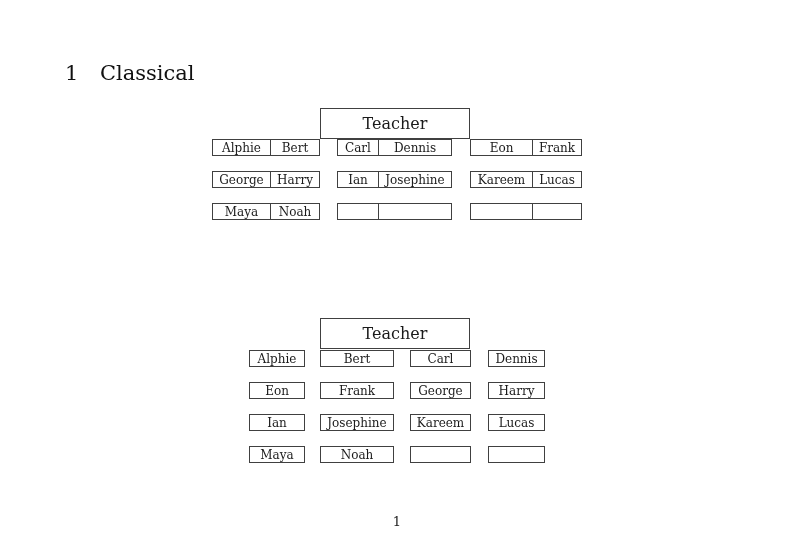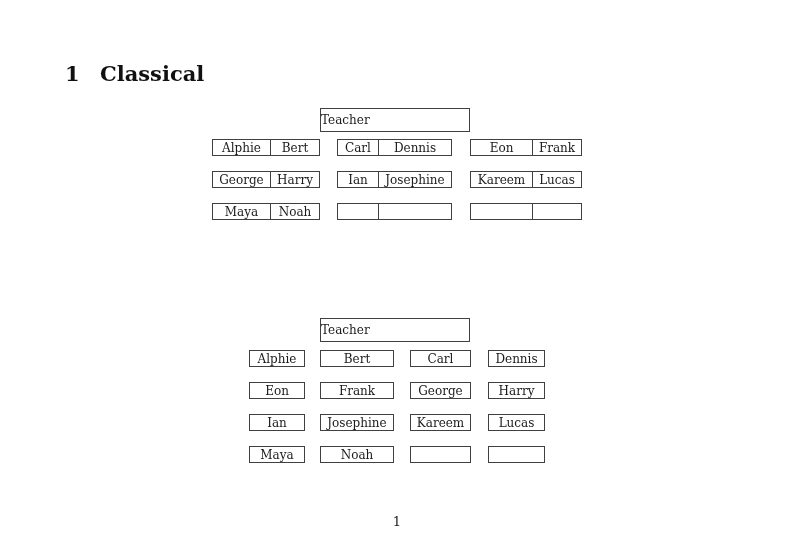--- a/index.html
+++ b/index.html
@@ -10,36 +10,36 @@
     color: #1a1a1a;
     position: relative;
     overflow: hidden;
   }
   .page { position: absolute; inset: 0; background: #ffffff; }
 
   
   .heading {
     position: absolute;
     left: 65px;
-    font-weight: bold;
+    font-weight: normal;
     font-size: 21px;
     line-height: 21px;
     white-space: nowrap;
     color: #111;
   }
   .heading .sec-num { display: inline-block; width: 35px; }
 
   
   .teacher-box {
     position: absolute;
-    left: 320px; width: 150px; height: 24px;
+    left: 320px; width: 150px; height: 31px;
     border: 1px solid #404040;
     box-sizing: border-box;
-    display: flex; align-items: center; justify-content: flex-start;
-    font-size: 12px; line-height: 12px;
+    display: flex; align-items: center; justify-content: center;
+    font-size: 16px; line-height: 12px;
     background: #fff;
   }
 
   
   .desk {
     position: absolute;
     height: 17px;
     border: 1px solid #404040;
     box-sizing: border-box;
     display: flex;

